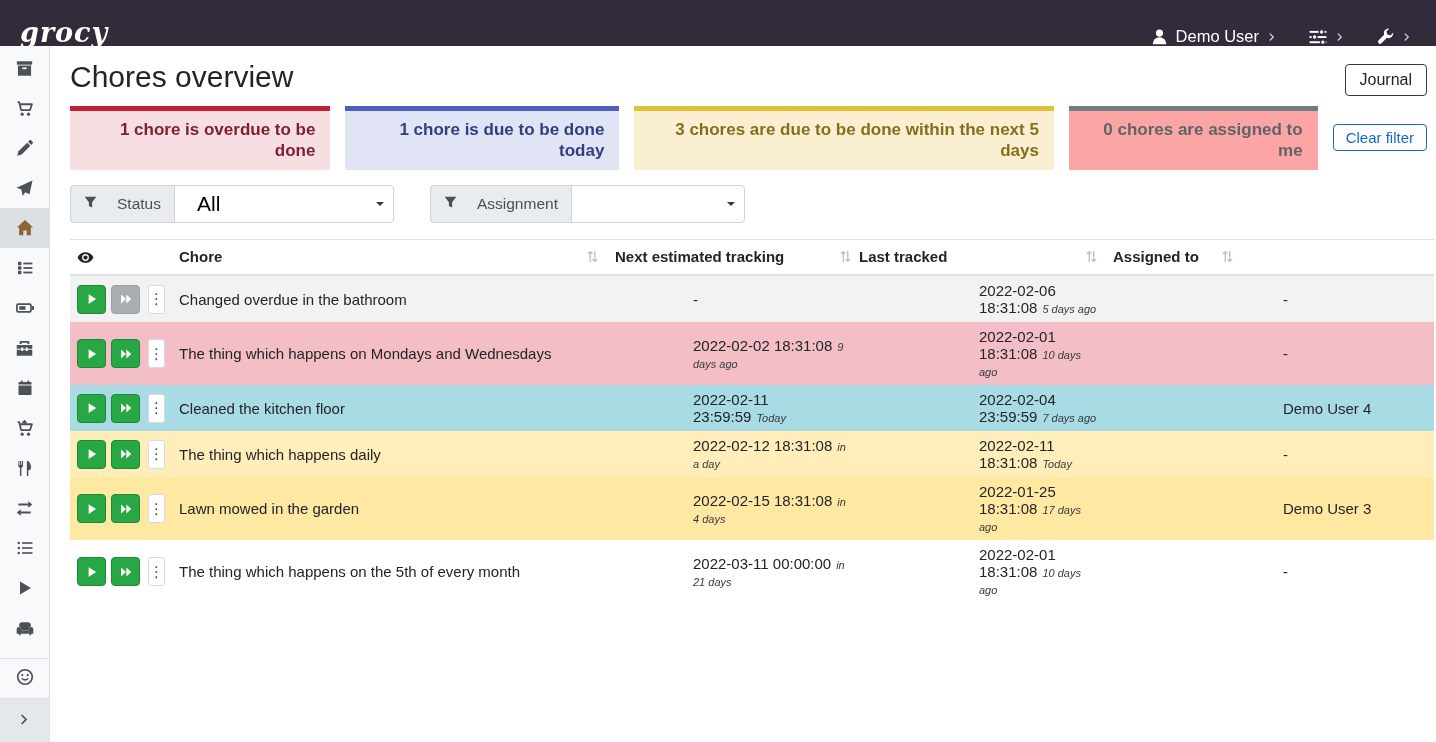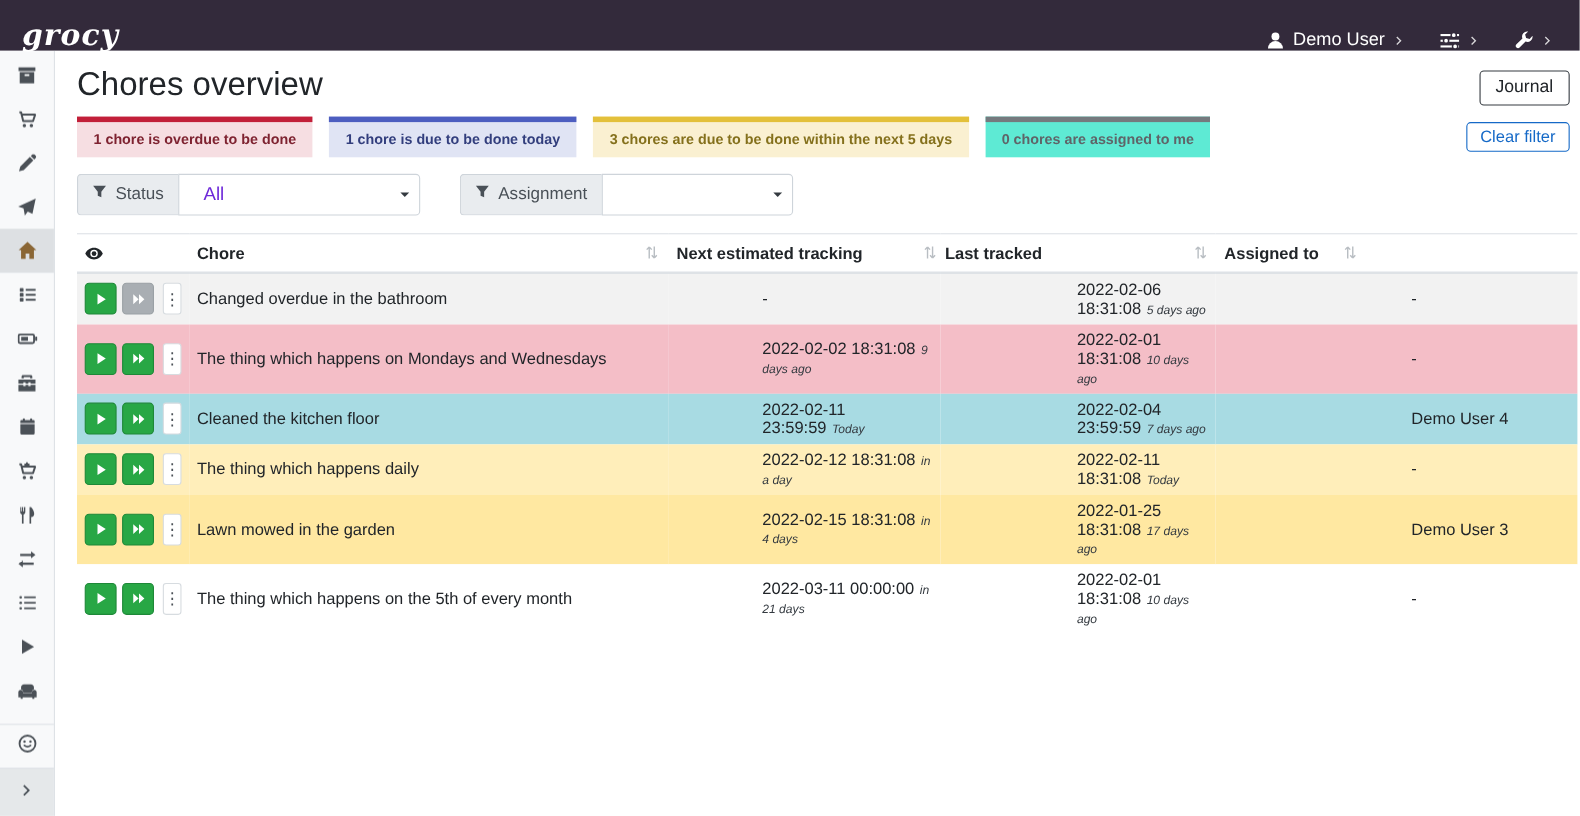--- a/index.html
+++ b/index.html
@@ -29,35 +29,35 @@
 
   
   .main{position:absolute;top:46px;left:50px;right:0;bottom:0;padding:11px 9px 0 20px}
   .page-head{display:flex;align-items:flex-end;justify-content:space-between}
   h1{font-size:30px;font-weight:500;line-height:1.3}
   .btn{border-radius:4px;background:#fff;cursor:pointer;font-family:inherit}
   .journal-btn{border:1px solid #343a40;color:#212529;font-size:16px;padding:6px 14px;margin-top:4px}
 
   
   .cards-row{display:flex;gap:15px;margin-top:10px;align-items:stretch}
-  .card{border-top:5px solid;display:flex;align-items:center;justify-content:center;text-align:left;
-    font-weight:bold;font-size:13px;padding:8px 15px;line-height:1.25;cursor:pointer}
+  .card{border-top:5px solid;display:flex;align-items:center;justify-content:center;text-align:right;
+    font-weight:bold;font-size:17px;padding:8px 15px;line-height:1.25;cursor:pointer}
   .clear-filter-btn{margin-left:auto;align-self:center;border:1px solid #1569c7;color:#1569c7;
     font-size:15px;padding:4px 12px;white-space:nowrap}
 
   
   .filters{display:flex;gap:28px;margin-top:15px}
   .igroup{display:flex;height:38px}
   .iprepend{background:#e9ecef;border:1px solid #ced4da;border-right:0;border-radius:4px 0 0 4px;
-    display:flex;align-items:center;gap:8px;padding:0 13px;color:#495057;font-size:15.5px}
+    display:flex;align-items:center;gap:20px;padding:0 13px;color:#495057;font-size:15.5px}
   .iinput{border:1px solid #ced4da;border-radius:0 4px 4px 0;font-size:15.5px;padding:0 12px;
     color:#495057;outline:none;font-family:inherit;width:278px}
   .iinput::placeholder{color:#8a9299}
   .iselect{position:relative;border:1px solid #ced4da;border-radius:0 4px 4px 0;background:#fff;
-    display:flex;align-items:center;padding:0 22px 0 22px;font-size:17px;color:#6d28d9;cursor:pointer}
+    display:flex;align-items:center;padding:0 22px 0 22px;font-size:21px;color:#000000;cursor:pointer}
   .iselect:after{content:"";position:absolute;right:9px;top:16px;border:4px solid transparent;border-top-color:#343a40}
 
   
   table{border-collapse:collapse;margin-top:16px;width:1364px;table-layout:fixed;font-size:15px}
   th{font-weight:bold;text-align:left;border-top:1px solid #dee2e6;border-bottom:2px solid #dee2e6;
     padding:8px 7px;position:relative;height:34px;cursor:pointer}
   td{padding:6px 7px;vertical-align:middle;height:41px}
   th.c-last{padding-left:4px}
   th.c-assigned{padding-left:8px}
   td.c-chore{padding-left:7px}
@@ -288,21 +288,21 @@
 <main class="main">
   <div class="page-head">
     <h1>Chores overview</h1>
     <button class="btn journal-btn">Journal</button>
   </div>
 
   <div class="cards-row">
     <div class="card" style="border-top-color: rgb(194, 31, 57); background: rgb(246, 222, 226); color: rgb(126, 34, 48);">1 chore is overdue to be done</div>
       <div class="card" style="border-top-color: rgb(77, 94, 192); background: rgb(224, 228, 244); color: rgb(50, 62, 125);">1 chore is due to be done today</div>
       <div class="card" style="border-top-color: rgb(227, 192, 58); background: rgb(250, 240, 209); color: rgb(132, 112, 28);">3 chores are due to be done within the next 5 days</div>
-      <div class="card" style="border-top-color: rgb(117, 122, 126); background: #5eead4; color: rgb(95, 100, 104);">0 chores are assigned to me</div>
+      <div class="card" style="border-top-color: rgb(117, 122, 126); background: #fca5a5; color: rgb(95, 100, 104);">0 chores are assigned to me</div>
       <button class="btn clear-filter-btn">Clear filter</button>
   </div>
 
   <div class="filters">
     <div class="igroup">
       <div class="iprepend">
         <span><svg width="13" height="13" viewBox="0 0 16 16" fill="currentColor" xmlns="http://www.w3.org/2000/svg">
               <path d="M.8 1h14.4L10 7.7V14l-4-1.8V7.7z"></path>
             </svg></span>
         <span>Status</span>

